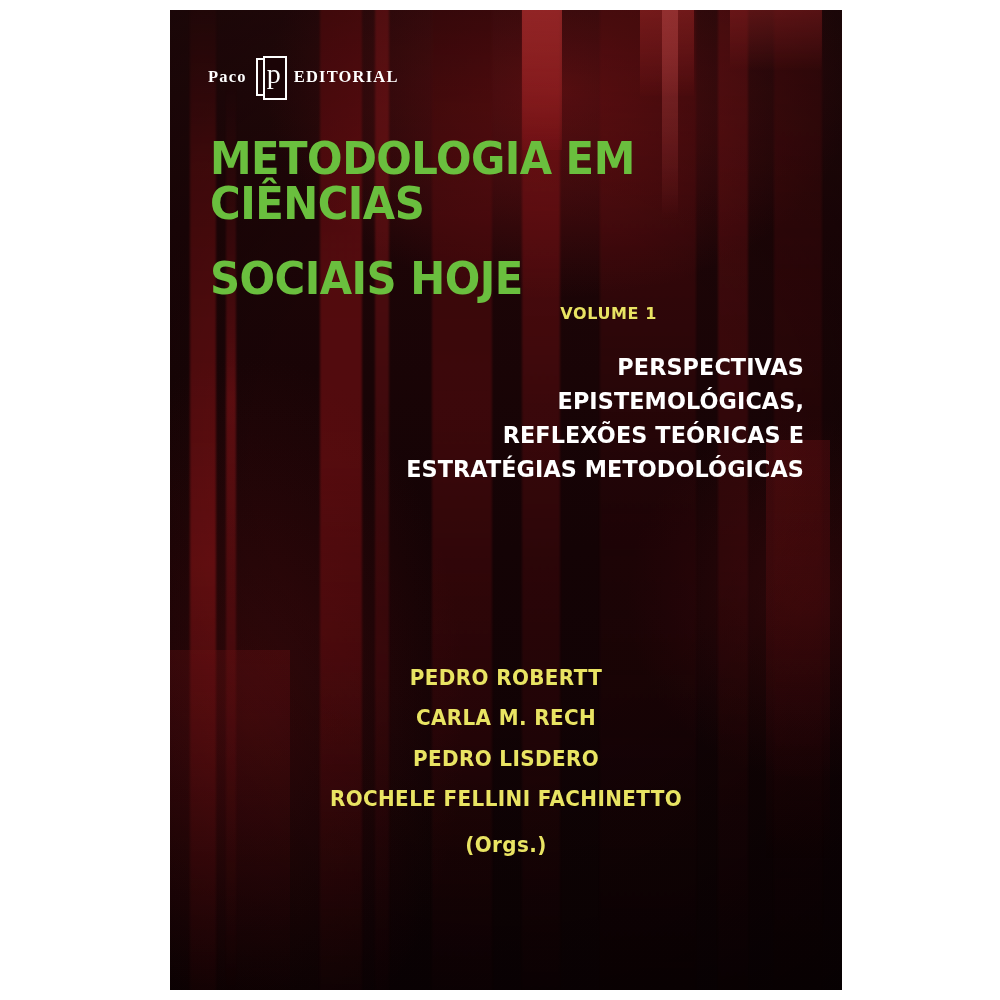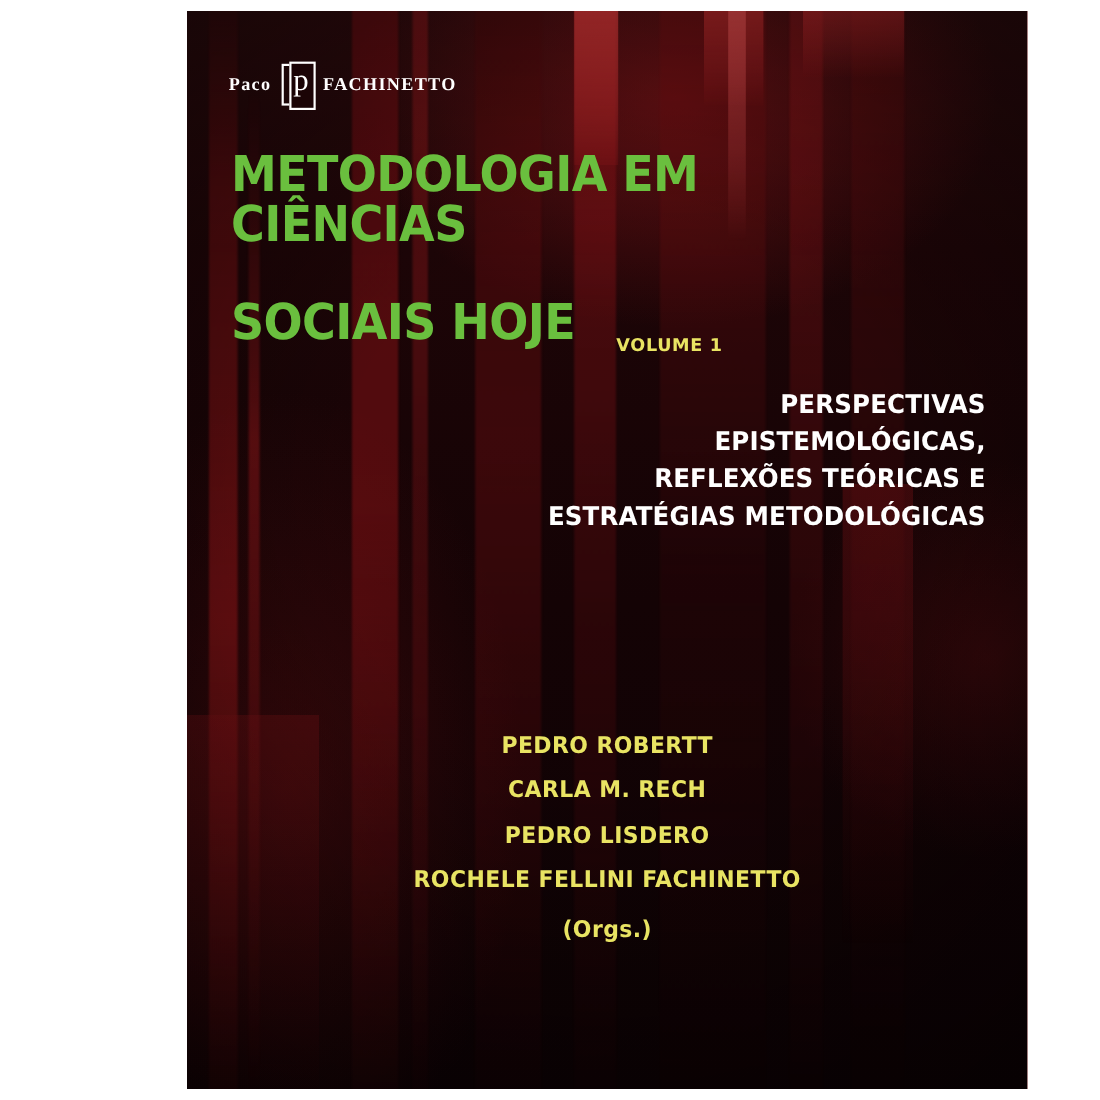--- a/index.html
+++ b/index.html
@@ -17,23 +17,23 @@
     height: 1000px;
     background: #ffffff;
     overflow: hidden;
   }
 
   
   .cover {
     position: absolute;
     left: 170px;
     top: 10px;
-    width: 764px;
+    width: 672px;
     height: 980px;
-    background: #7f1d1d;
+    background: #000000;
     overflow: hidden;
     text-decoration: underline;
   }
 
   
   .bg-base {
     position: absolute;
     inset: 0;
     background:
       linear-gradient(180deg, #2a0a0c 0%, #1d0507 22%, #140305 55%, #0d0204 100%);
@@ -147,21 +147,21 @@
     text-transform: uppercase;
     transform: scaleX(0.93);
     transform-origin: left top;
   }
   .title-line2-wrap {
     position: absolute;
     left: 40px;
     top: 246px;
     width: 590px;
     display: flex;
-    align-items: center;
+    align-items: flex-start;
     gap: 14px;
   }
   .title-line2 {
     color: #6abf3e;
     font-family: "DejaVu Sans", sans-serif;
     font-weight: 700;
     font-size: 45px;
     line-height: 1.0;
     letter-spacing: -0.6px;
     text-transform: uppercase;
@@ -250,21 +250,21 @@
 
     <div class="content">
 
       <div class="logo">
         <span class="logo-text-left">Paco</span>
         <span class="logo-mark">
           <span class="sheet sheet-back"></span>
           <span class="sheet sheet-front"></span>
           <span class="pchar">p</span>
         </span>
-        <span class="logo-text-right">FACHINETTO</span>
+        <span class="logo-text-right">EDITORIAL</span>
       </div>
 
       <div class="title-main">METODOLOGIA EM CIÊNCIAS</div>
 
       <div class="title-line2-wrap">
         <span class="title-line2">SOCIAIS HOJE</span>
         <span class="volume">VOLUME 1</span>
       </div>
 
       <div class="subtitle">

